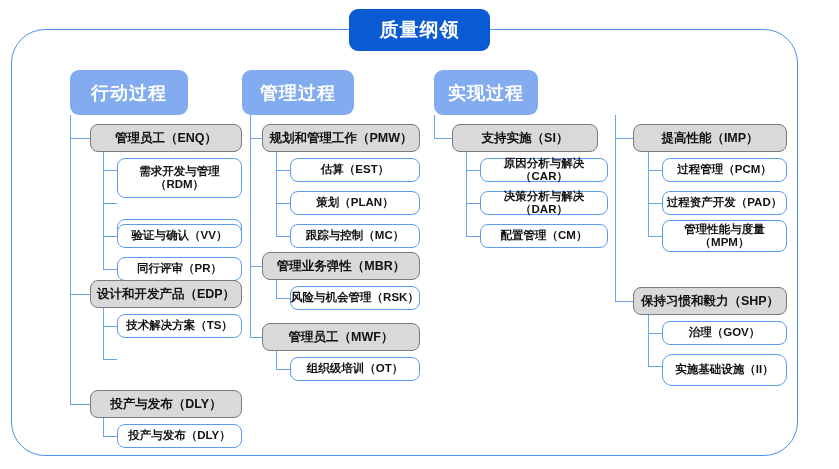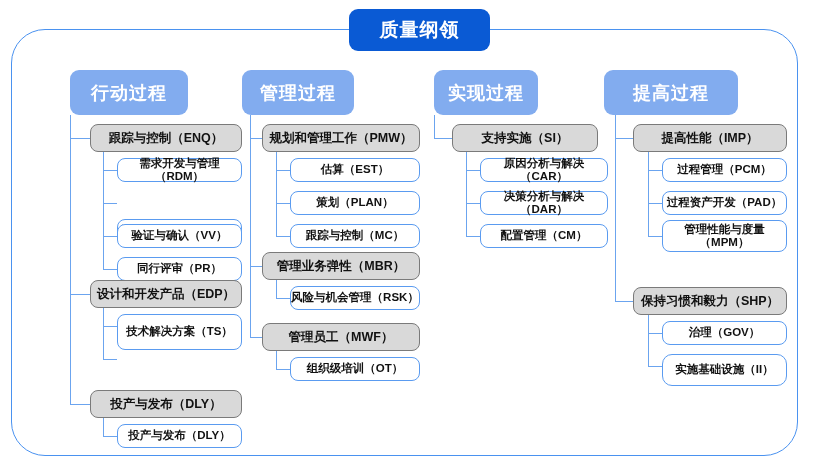--- a/index.html
+++ b/index.html
@@ -112,41 +112,40 @@
 
 <div id="canvas">
 
   <div class="outer-frame" style="border-color: rgb(74, 146, 240);"></div>
 
   <div class="root-title" style="background: rgb(10, 90, 212);">质量纲领</div>
 
   <div class="col-header" style="left: 70px; top: 70px; width: 118px; background: rgb(130, 172, 239);">行动过程</div>
   <div class="col-header" style="left: 242px; top: 70px; width: 112px; background: rgb(130, 172, 239);">管理过程</div>
   <div class="col-header" style="left: 434px; top: 70px; width: 104px; background: rgb(130, 172, 239);">实现过程</div>
-  <div class="col-header" style="left: 604px; top: 70px; width: 134px; background: rgb(130, 172, 239);">提高过程</div>
 
   <div class="ln v" style="left: 70px; top: 115px; height: 289px; background: rgb(107, 164, 239);"></div>
 
   <div class="ln h" style="left: 70px; top: 138px; width: 20px; background: rgb(107, 164, 239);"></div>
-  <div class="group-box" style="left: 90px; top: 124px; width: 152px; height: 28px; background: rgb(217, 217, 217); border-color: rgb(122, 122, 122);">跟踪与控制（ENQ）</div>
+  <div class="group-box" style="left: 90px; top: 124px; width: 152px; height: 28px; background: rgb(217, 217, 217); border-color: rgb(122, 122, 122);">管理员工（ENQ）</div>
   <div class="ln v" style="left: 103px; top: 152px; height: 117px; background: rgb(107, 164, 239);"></div>
   <div class="ln h" style="left: 103px; top: 170px; width: 14px; background: rgb(107, 164, 239);"></div>
-  <div class="leaf-box" style="left: 117px; top: 158px; width: 125px; height: 24px; border-color: rgb(90, 155, 240);">需求开发与管理（RDM）</div>
+  <div class="leaf-box" style="left: 117px; top: 158px; width: 125px; height: 40px; border-color: rgb(90, 155, 240);">需求开发与管理（RDM）</div>
   <div class="ln h" style="left: 103px; top: 203px; width: 14px; background: rgb(107, 164, 239);"></div>
   <div class="leaf-box" style="left: 117px; top: 191px; width: 125px; height: 24px; border-color: rgb(90, 155, 240); margin-top: 28px;">过程质量保证（PQA）</div>
   <div class="ln h" style="left: 103px; top: 236px; width: 14px; background: rgb(107, 164, 239);"></div>
   <div class="leaf-box" style="left: 117px; top: 224px; width: 125px; height: 24px; border-color: rgb(90, 155, 240);">验证与确认（VV）</div>
   <div class="ln h" style="left: 103px; top: 269px; width: 14px; background: rgb(107, 164, 239);"></div>
   <div class="leaf-box" style="left: 117px; top: 257px; width: 125px; height: 24px; border-color: rgb(90, 155, 240);">同行评审（PR）</div>
 
   <div class="ln h" style="left: 70px; top: 294px; width: 20px; background: rgb(107, 164, 239);"></div>
   <div class="group-box" style="left: 90px; top: 280px; width: 152px; height: 28px; background: rgb(217, 217, 217); border-color: rgb(122, 122, 122);">设计和开发产品（EDP）</div>
   <div class="ln v" style="left: 103px; top: 308px; height: 51px; background: rgb(107, 164, 239);"></div>
   <div class="ln h" style="left: 103px; top: 326px; width: 14px; background: rgb(107, 164, 239);"></div>
-  <div class="leaf-box" style="left: 117px; top: 314px; width: 125px; height: 36px; border-color: rgb(90, 155, 240);">技术解决方案（TS）</div>
+  <div class="leaf-box" style="left: 117px; top: 314px; width: 125px; height: 24px; border-color: rgb(90, 155, 240);">技术解决方案（TS）</div>
   <div class="ln h" style="left: 103px; top: 359px; width: 14px; background: rgb(107, 164, 239);"></div>
 
   <div class="ln h" style="left: 70px; top: 404px; width: 20px; background: rgb(107, 164, 239);"></div>
   <div class="group-box" style="left: 90px; top: 390px; width: 152px; height: 28px; background: rgb(217, 217, 217); border-color: rgb(122, 122, 122);">投产与发布（DLY）</div>
   <div class="ln v" style="left: 103px; top: 418px; height: 18px; background: rgb(107, 164, 239);"></div>
   <div class="ln h" style="left: 103px; top: 436px; width: 14px; background: rgb(107, 164, 239);"></div>
   <div class="leaf-box" style="left: 117px; top: 424px; width: 125px; height: 24px; border-color: rgb(90, 155, 240);">投产与发布（DLY）</div>
 
   <div class="ln v" style="left: 250px; top: 115px; height: 222px; background: rgb(107, 164, 239);"></div>
 

